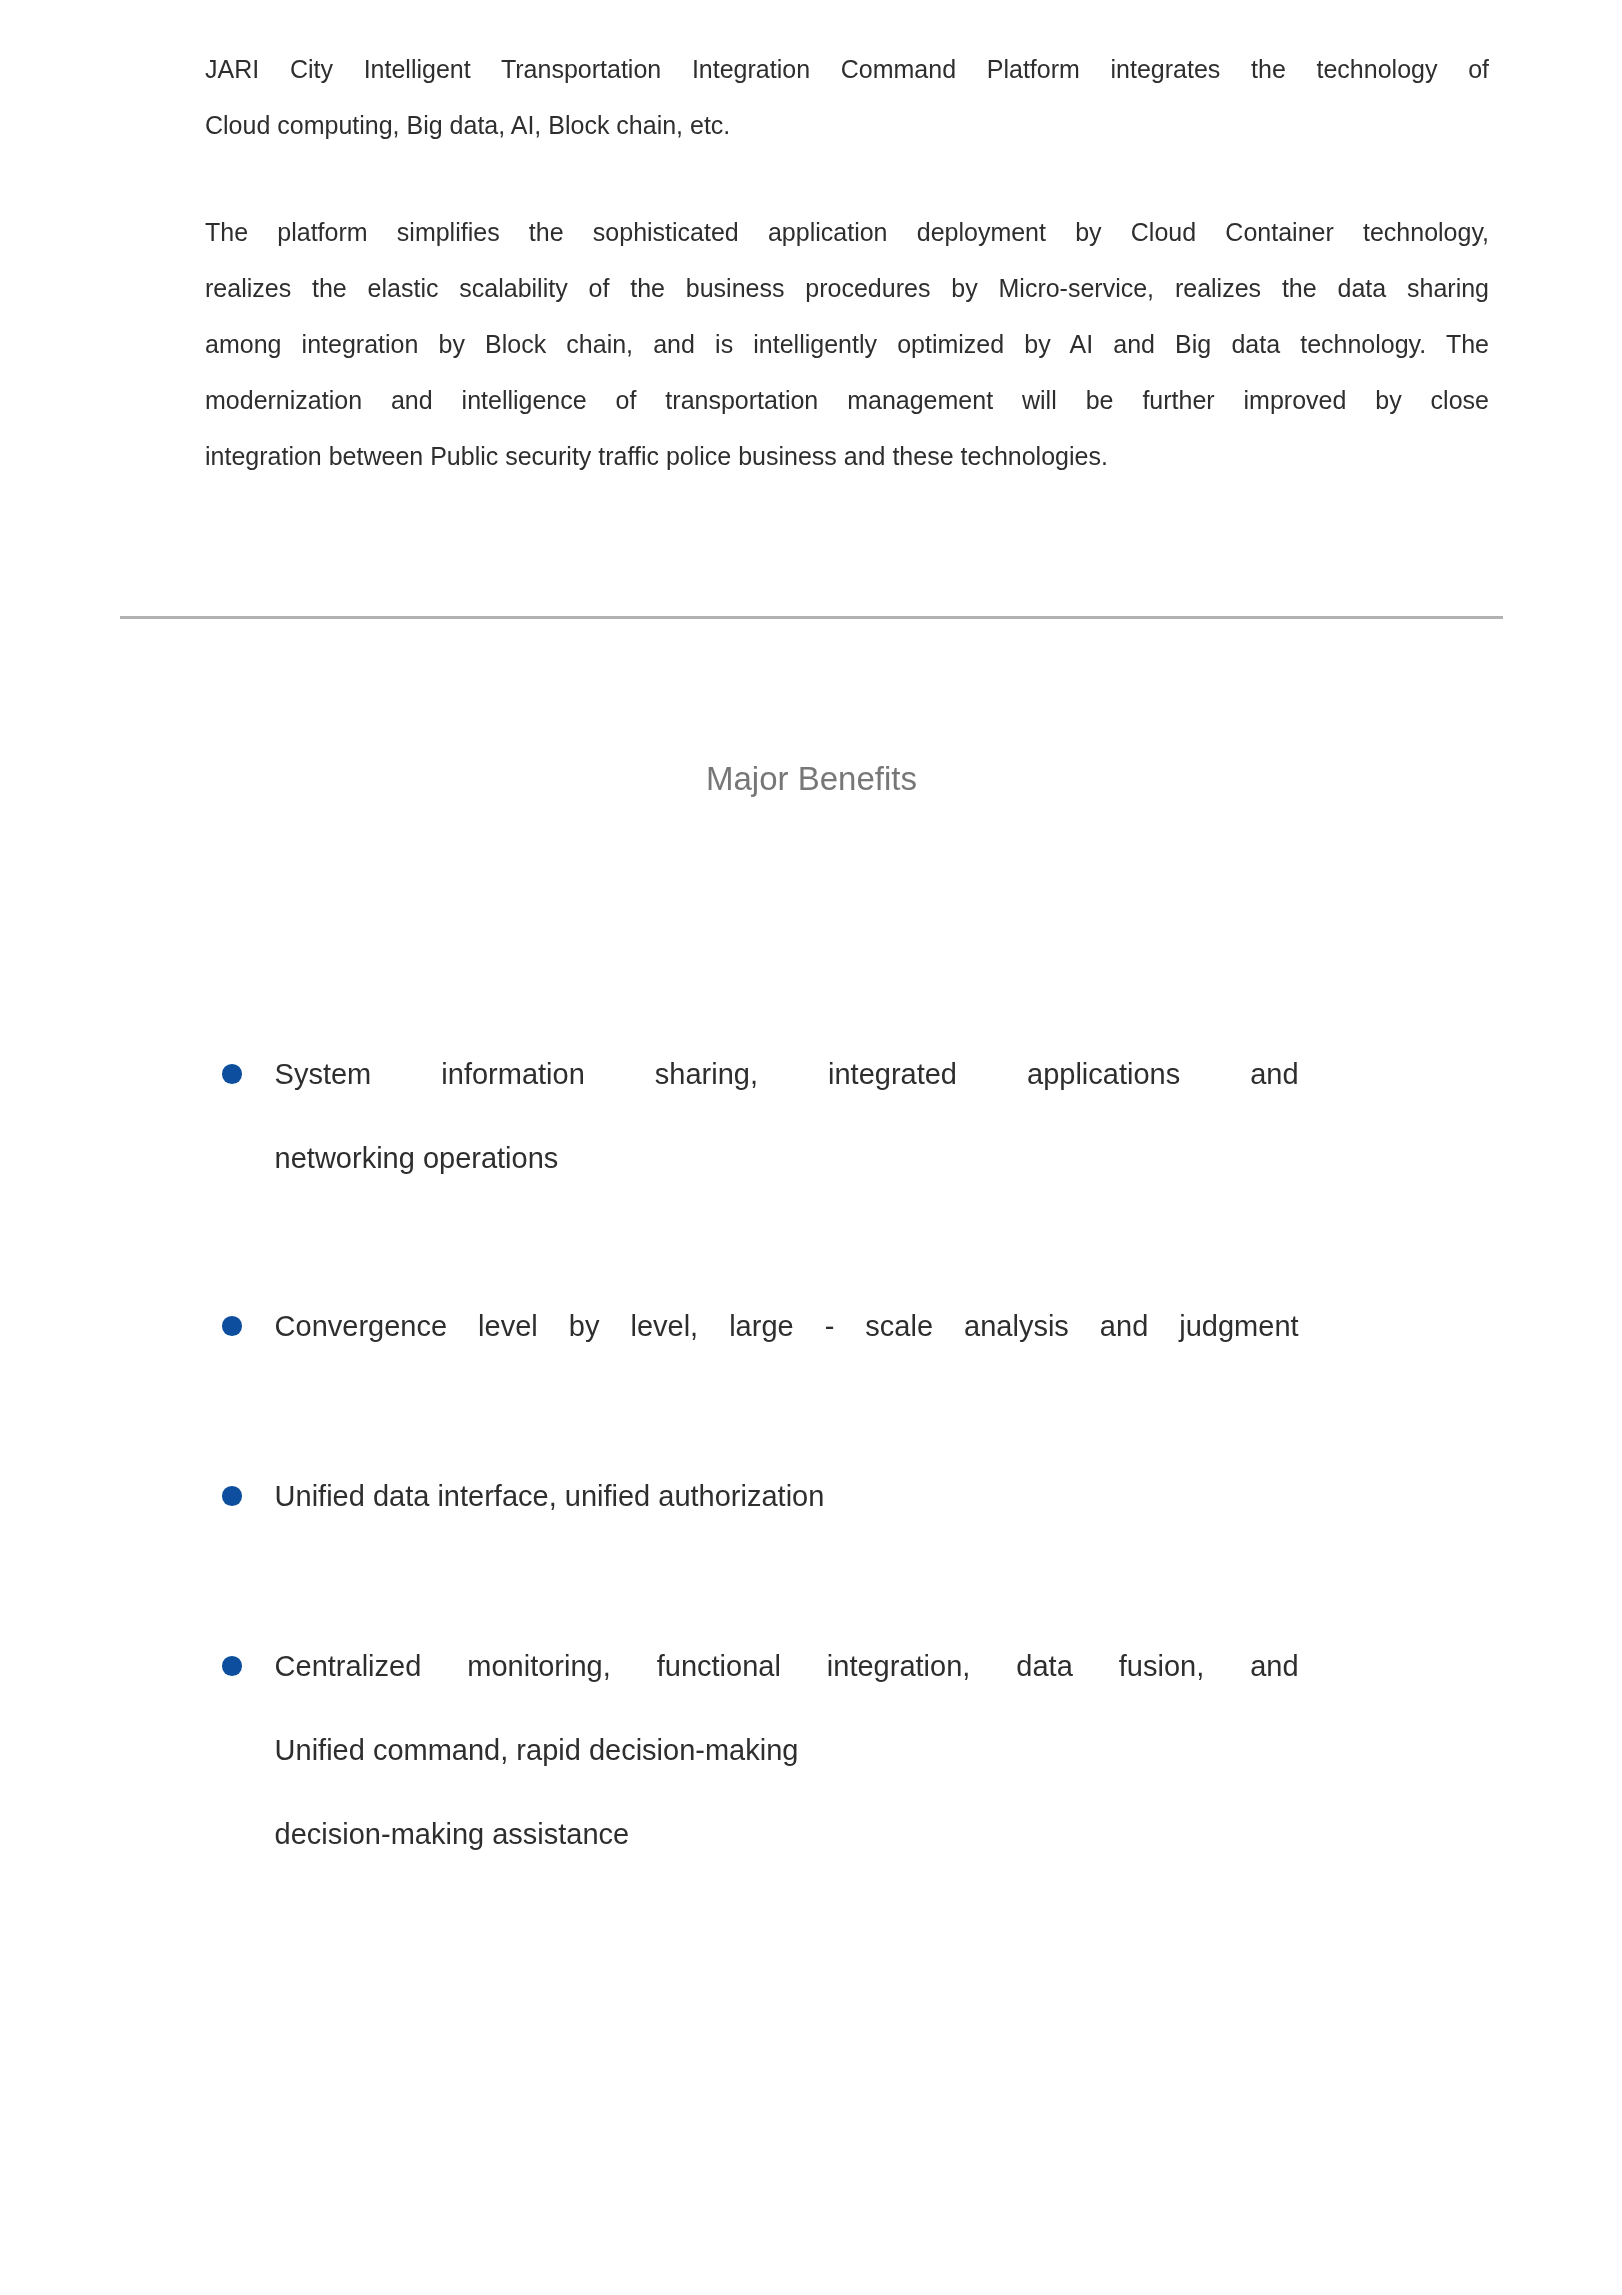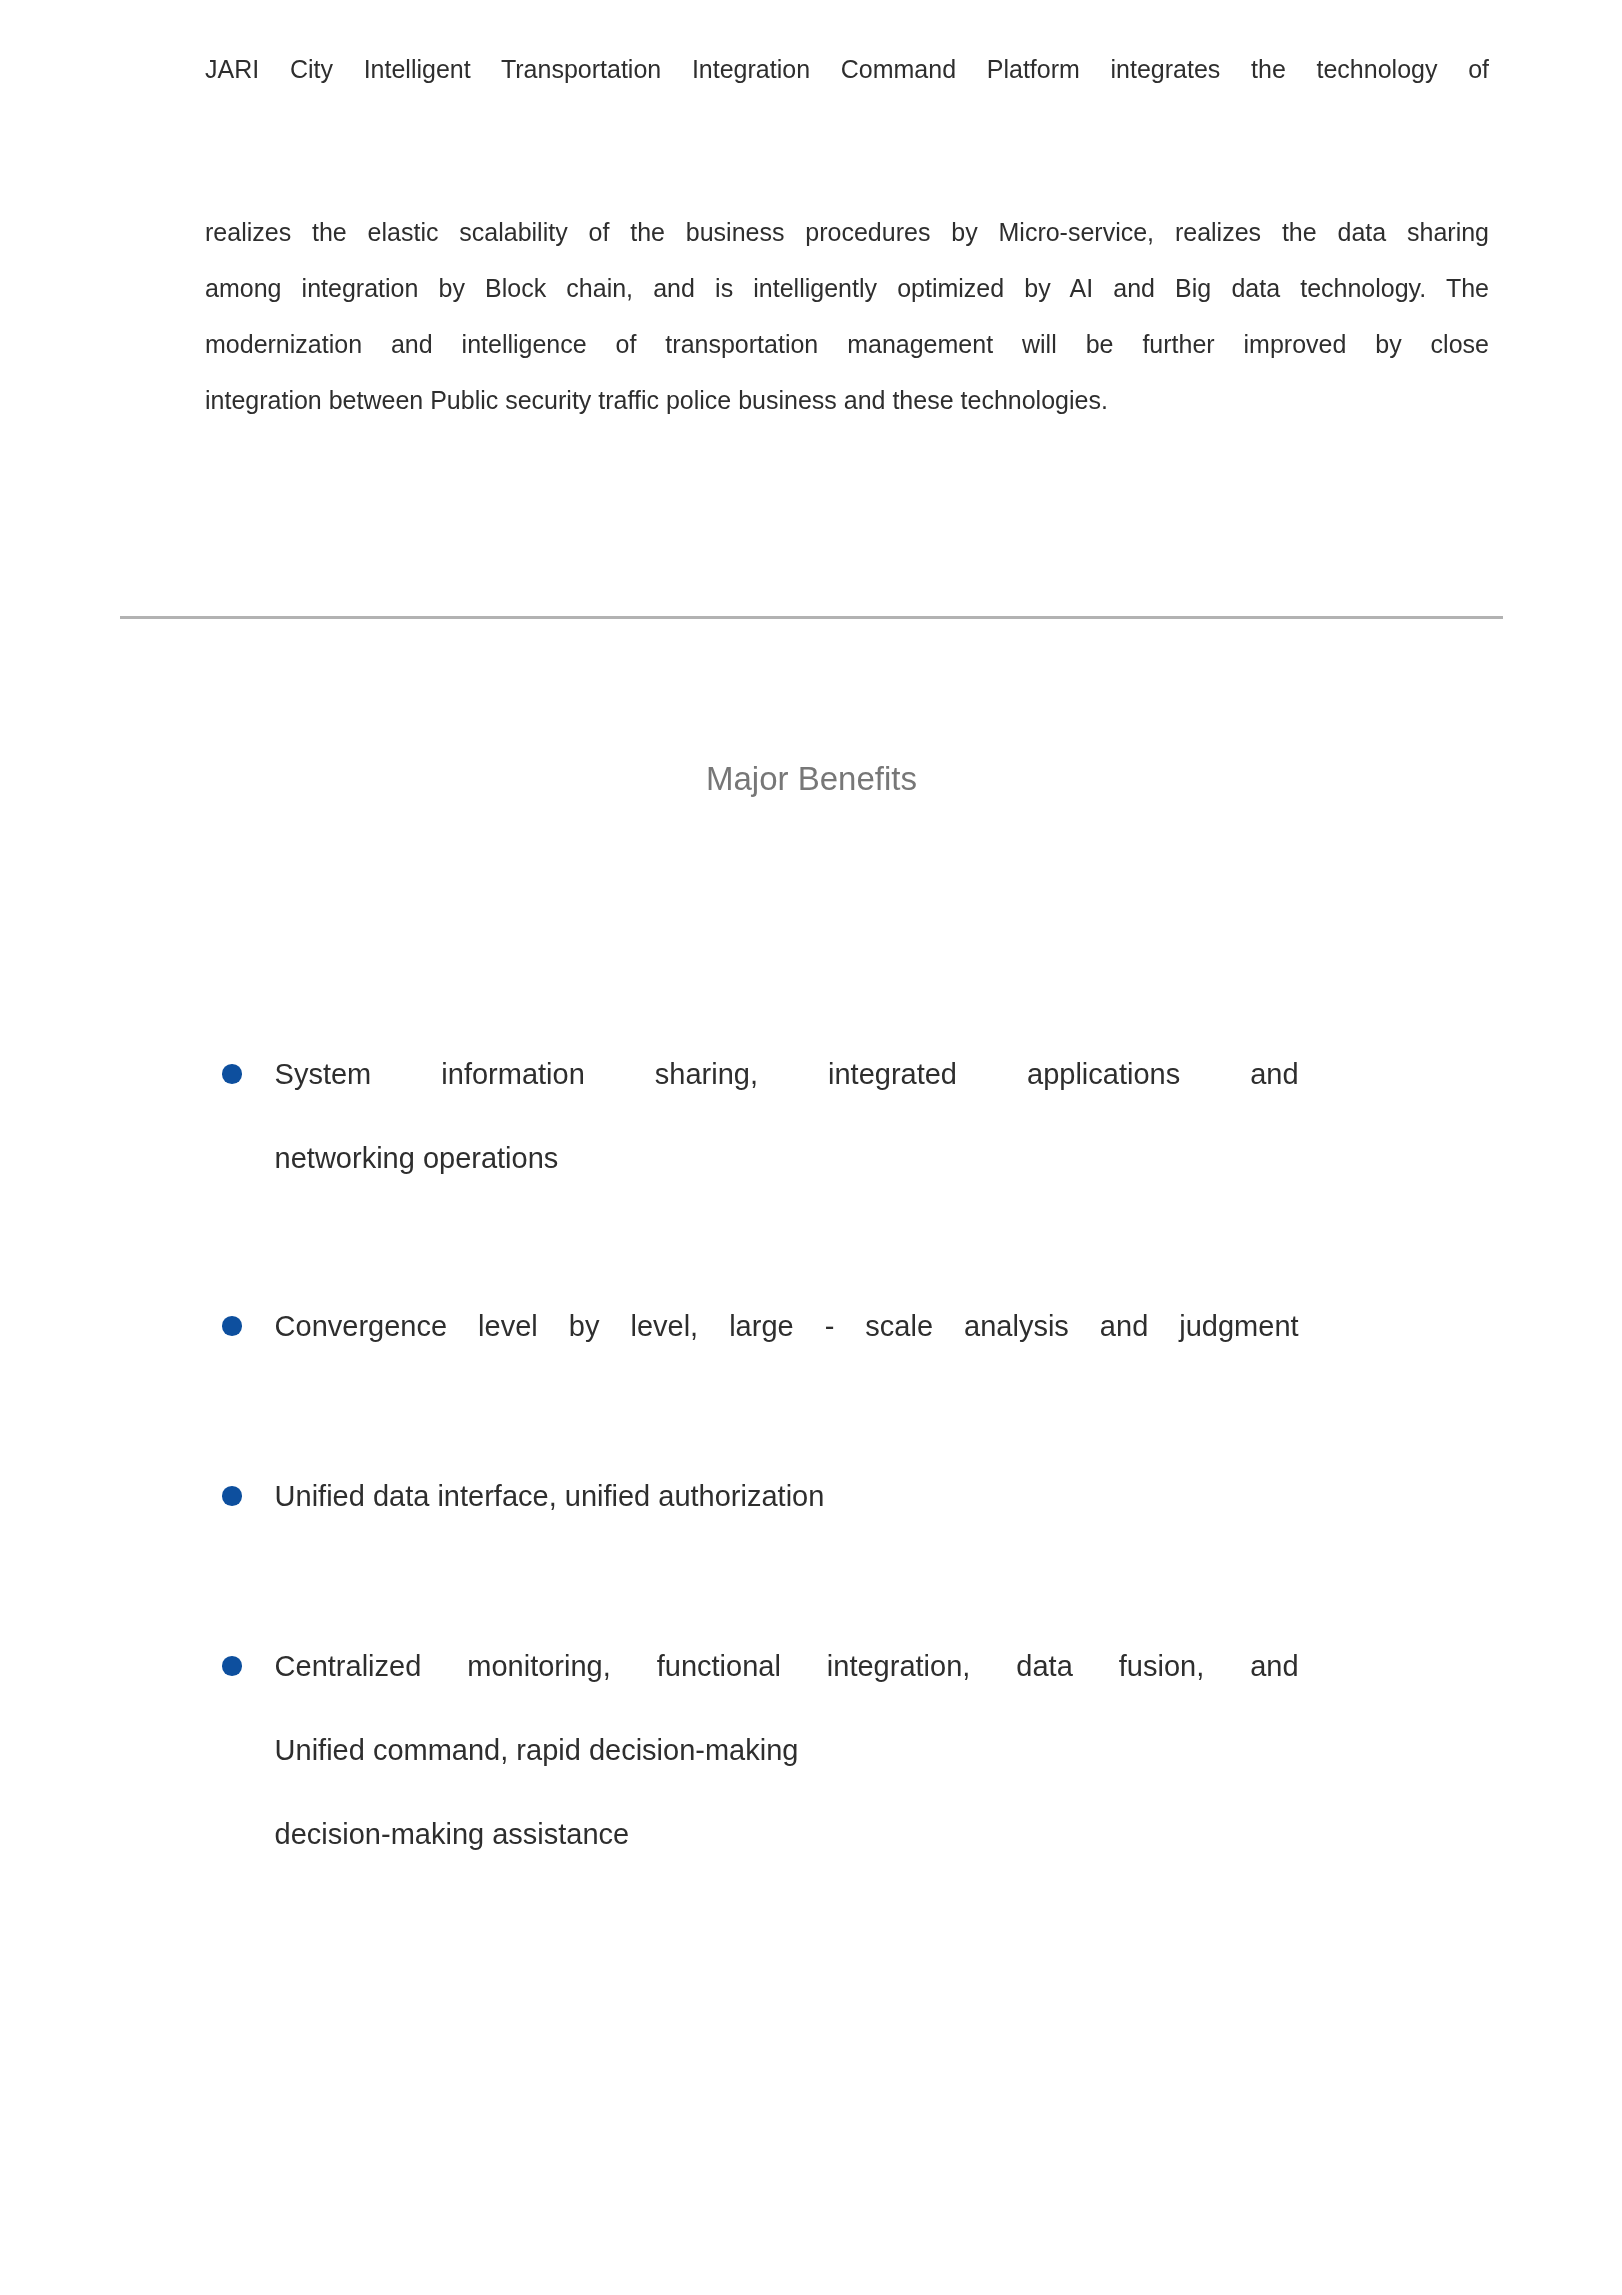--- a/index.html
+++ b/index.html
@@ -72,23 +72,25 @@
   }
   .benefit .bline {
     line-height: 84px;
   }
 </style>
 </head>
 <body style="--body-color: #2e2e2e; --heading-color: #777777; --bullet-color: #0d4f9e; --divider-color: #b2b2b2;">
 
 <div class="para" style="top:41px">
   <div class="line justify">JARI City Intelligent Transportation Integration Command Platform integrates the technology of</div>
+  <div class="line">Cloud computing, Big data, AI, Block chain, etc.</div>
 </div>
 
 <div class="para" style="top:204px">
+  <div class="line justify">The platform simplifies the sophisticated application deployment by Cloud Container technology,</div>
   <div class="line justify">realizes the elastic scalability of the business procedures by Micro-service, realizes the data sharing</div>
   <div class="line justify">among integration by Block chain, and is intelligently optimized by AI and Big data technology. The</div>
   <div class="line justify">modernization and intelligence of transportation management will be further improved by close</div>
   <div class="line">integration between Public security traffic police business and these technologies.</div>
 </div>
 
 <div class="divider"></div>
 
 <div class="heading">Major Benefits</div>
 

